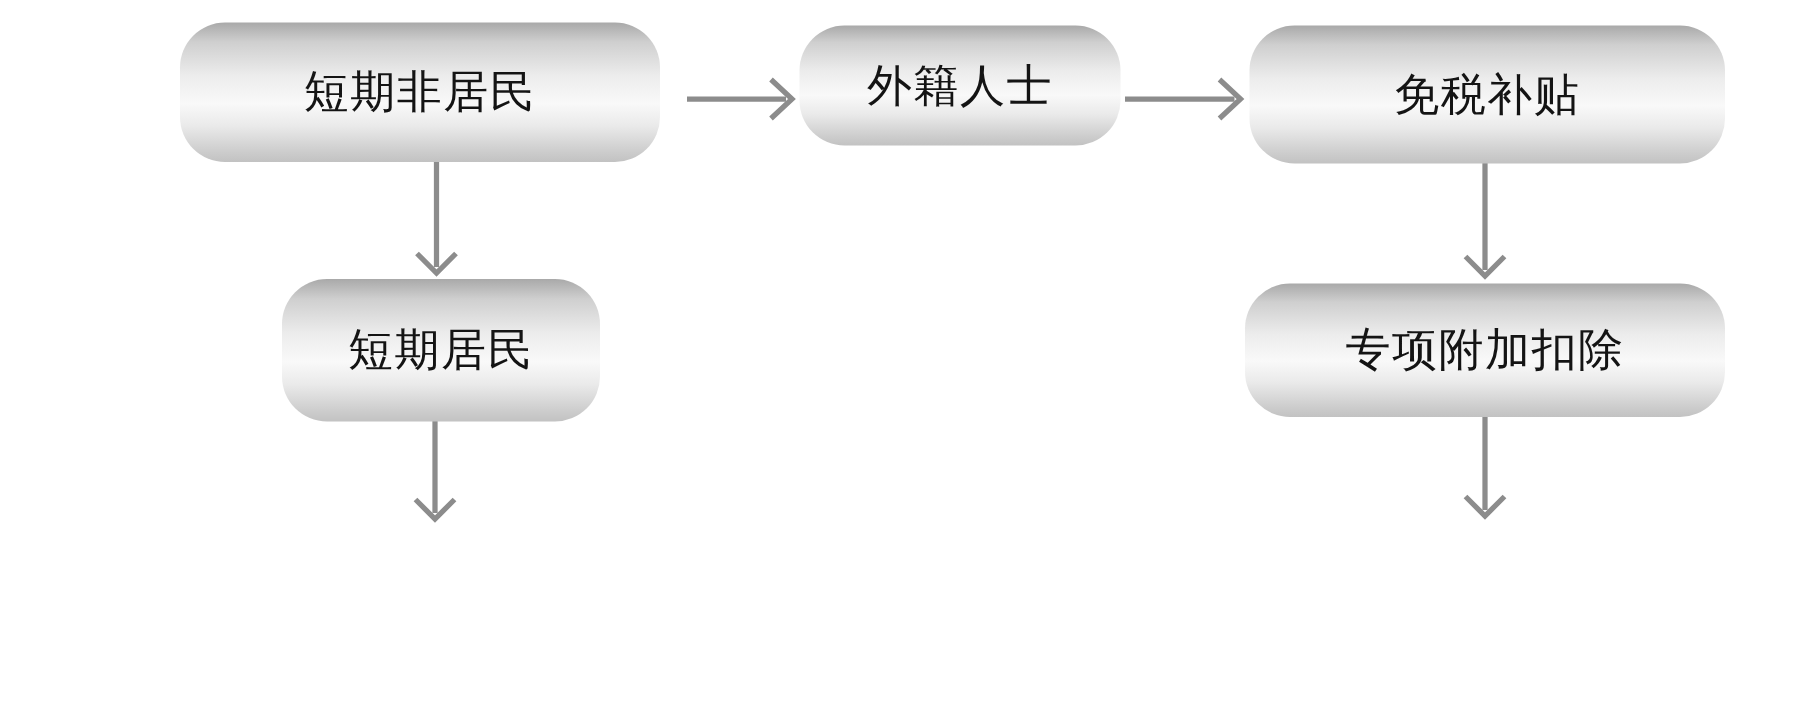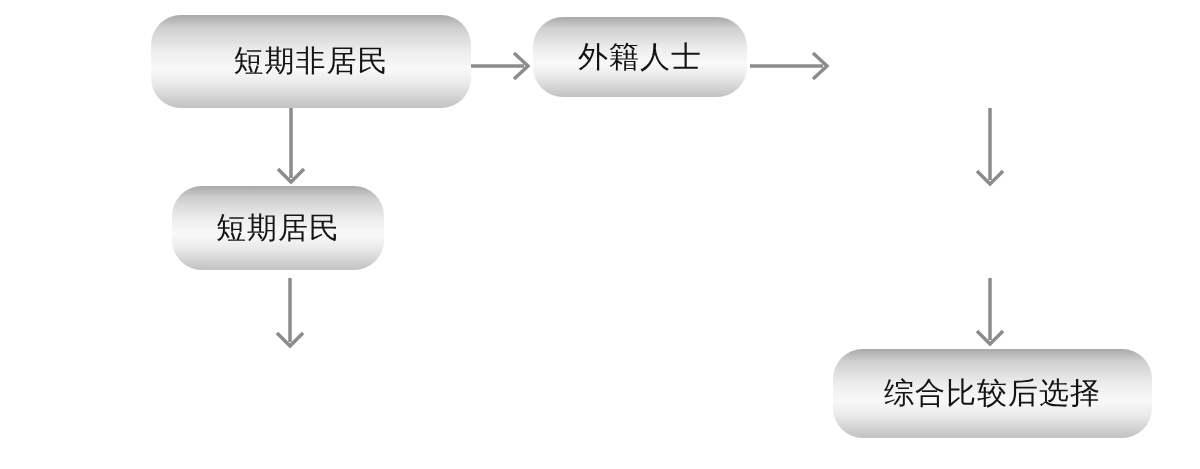--- a/index.html
+++ b/index.html
@@ -75,24 +75,25 @@
     <g>
       <line x1="990" y1="108" x2="990" y2="180"></line>
       <polyline points="977,171 990,184 1003,171"></polyline>
     </g>
     <g>
       <line x1="990" y1="278" x2="990" y2="340"></line>
       <polyline points="977,331 990,344 1003,331"></polyline>
     </g>
   </svg>
 
-  <div class="node" style="left:151px; top:15px; width:320px; height:93px;">短期非居民</div>
+  <div class="node" style="left:120px; top:15px; width:320px; height:93px;">短期非居民</div>
 
   <div class="node" style="left:533px; top:17px; width:214px; height:80px;">外籍人士</div>
 
+  <div class="node" style="left:833px; top:17px; width:317px; height:92px;">免税补贴</div>
 
-  <div class="node" style="left:172px; top:186px; width:212px; height:84px;">短期居民</div>
+  <div class="node" style="left:188px; top:186px; width:212px; height:95px;">短期居民</div>
 
 
+  <div class="node" style="left:830px; top:189px; width:320px; height:89px;">专项附加扣除</div>
 
-  <div class="node" style="left:833px; top:349px; width:319px; height:89px;">综合比较后选择</div>
 
 </div>
 
 </body></html>

